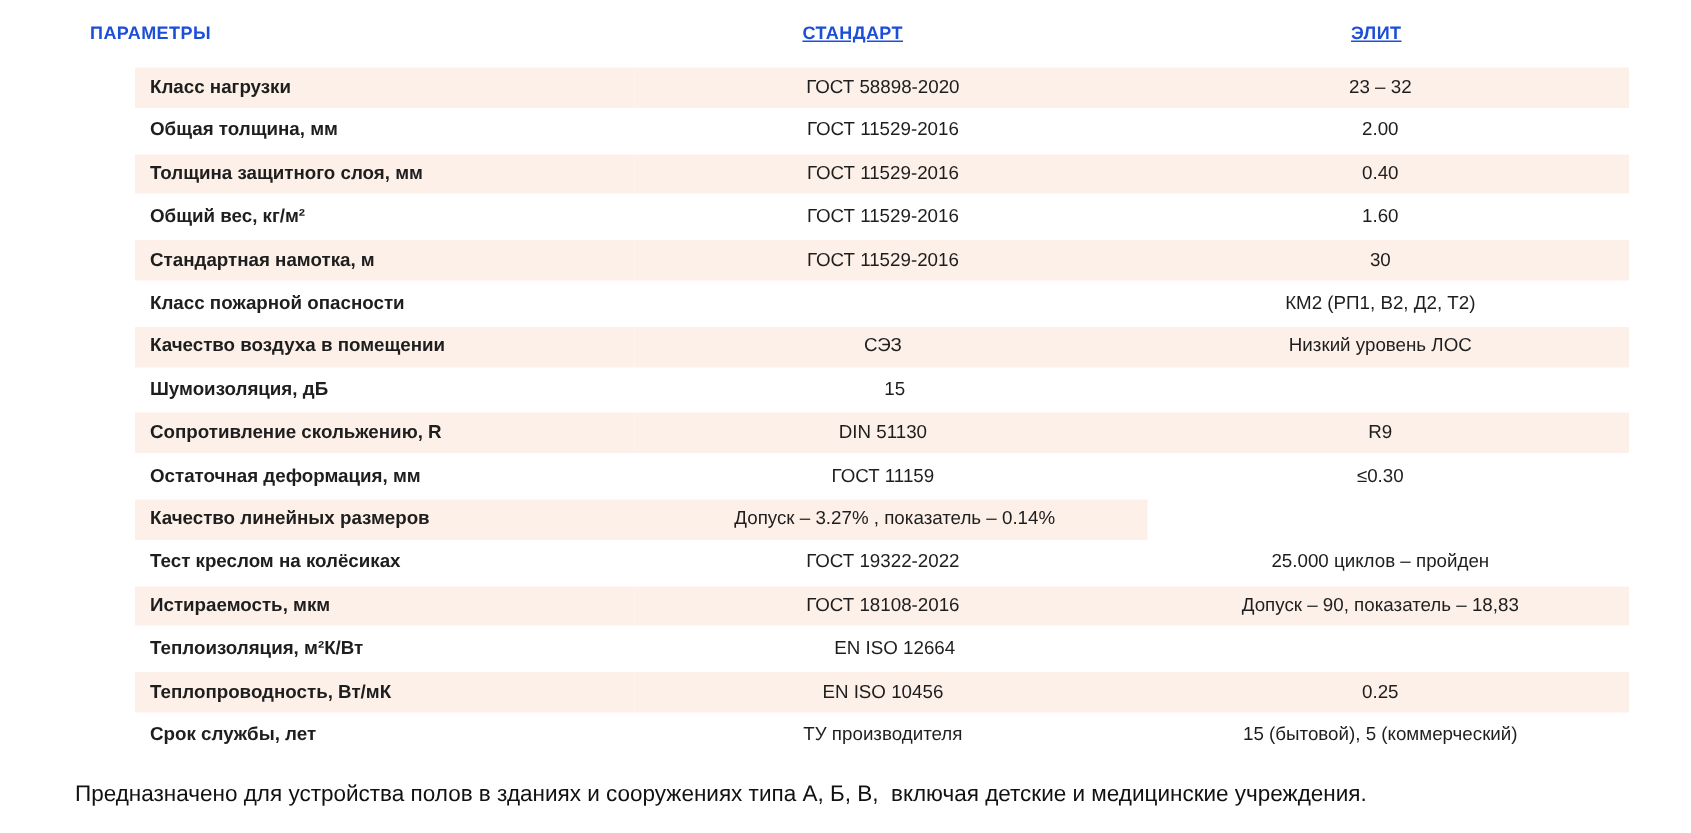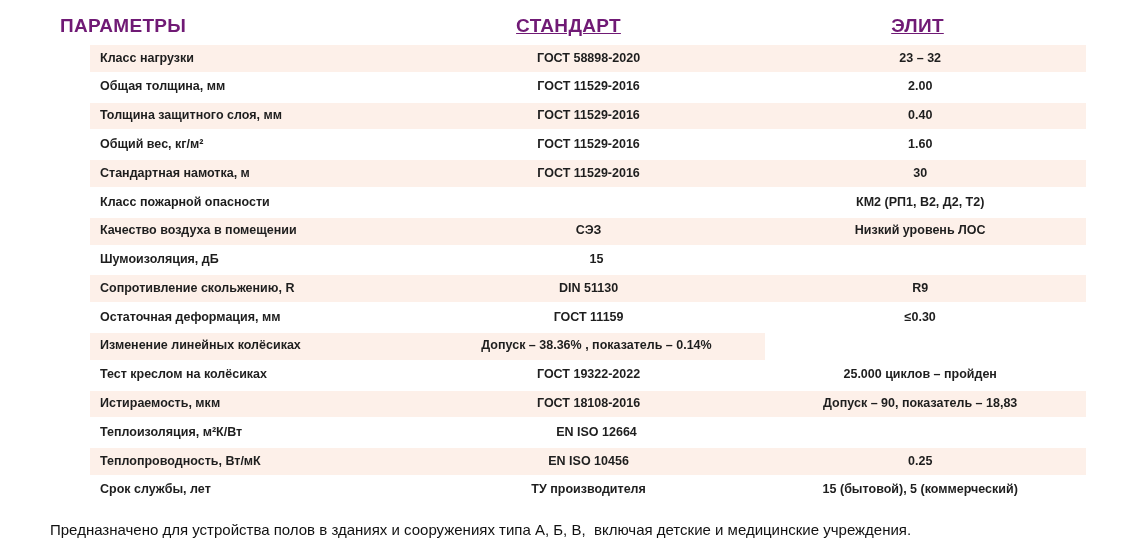--- a/index.html
+++ b/index.html
@@ -9,40 +9,39 @@
     font-family: "Liberation Sans", sans-serif;
     overflow: hidden;
   }
   .page { position: relative; width: 1127px; height: 555px; background: #ffffff; }
 
   .spec-table { position: absolute; left: 50px; top: 12px; width: 1036px; }
 
   .header-row { display: flex; height: 32px; align-items: flex-start; }
   .header-cell {
     font-weight: bold;
-    font-size: 19px;
-    color: #701a75;
+    font-size: 12px;
+    color: #1d4ed8;
     letter-spacing: 0.3px;
     padding-top: 3px;
   }
   .col-param { width: 338px; }
   .col-standard { width: 337px; margin-left: 12px; }
   .col-elite { width: 337px; margin-left: 12px; }
   .left-pad { padding-left: 10px; }
   .centered { text-align: center; text-decoration: underline; }
 
   .row { display: flex; height: 28.8px; margin-left: 40px; }
   .cell {
     display: flex;
     align-items: center;
     font-size: 12.5px;
     color: #1e1e1e;
     margin: 1px 0;
     line-height: 1.1;
-    font-weight: bold;
   }
   .cell.param { font-weight: bold; padding-left: 10px; }
   .cell.center { justify-content: center; text-align: center; }
   .row.shaded .cell { background: #fdf0e9; }
 
   .footer-note {
     position: absolute;
     left: 50px;
     top: 521px;
     font-size: 15px;
@@ -107,22 +106,22 @@
     <div class="cell param col-param">Сопротивление скольжению, R</div>
     <div class="cell center col-standard">DIN 51130</div>
     <div class="cell center col-elite">R9</div>
   </div>
         <div class="row">
     <div class="cell param col-param">Остаточная деформация, мм</div>
     <div class="cell center col-standard">ГОСТ 11159</div>
     <div class="cell center col-elite">≤0.30</div>
   </div>
         <div class="row shaded">
-    <div class="cell param col-param">Изменение линейных колёсиках</div>
-    <div class="cell center col-elite">Допуск – 38.36% , показатель – 0.14%</div>
+    <div class="cell param col-param">Качество линейных размеров</div>
+    <div class="cell center col-elite">Допуск – 3.27% , показатель – 0.14%</div>
   </div>
         <div class="row">
     <div class="cell param col-param">Тест креслом на колёсиках</div>
     <div class="cell center col-standard">ГОСТ 19322-2022</div>
     <div class="cell center col-elite">25.000 циклов – пройден</div>
   </div>
         <div class="row shaded">
     <div class="cell param col-param">Истираемость, мкм</div>
     <div class="cell center col-standard">ГОСТ 18108-2016</div>
     <div class="cell center col-elite">Допуск – 90, показатель – 18,83</div>

